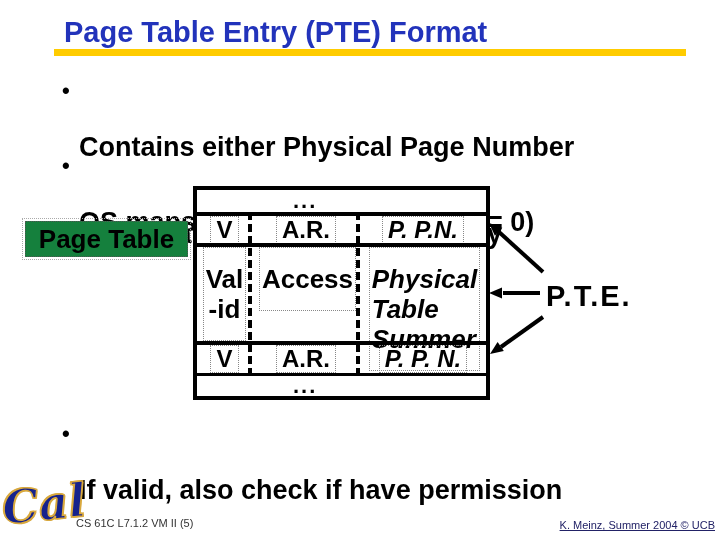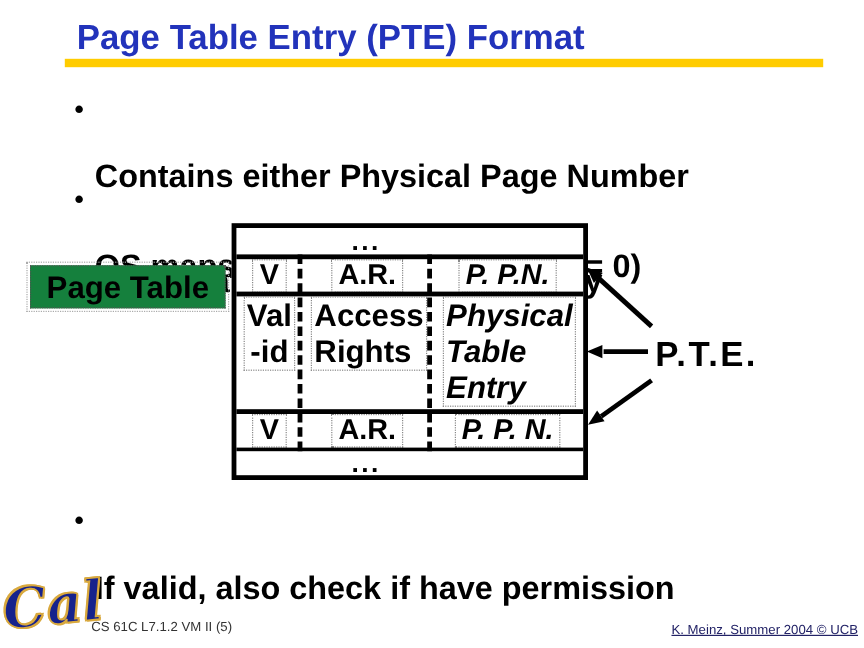--- a/index.html
+++ b/index.html
@@ -42,21 +42,21 @@
   .hl4 { top:183px; height:3px; }
   .r5 { top:186px; height:20px; }
   .vsep { position:absolute; top:22px; height:164px; width:0; border-left:4px dashed #000; }
   .vs1 { left:51px; }
   .vs2 { left:159px; }
   .col1 { width:55px; display:flex; justify-content:center; }
   .col2 { width:108px; display:flex; justify-content:center; }
   .col3 { flex:1; display:flex; justify-content:center;font-style:italic; }
   .cell-sm { font-size:24px; font-weight:bold; border:1px dotted #888; padding:0 5px; line-height:26px; white-space:pre; }
   .r3 .col2, .r3 .col3 { justify-content:center; padding-left:3px; }
-  .cell-lg { font-size:26px; font-weight:bold; line-height:30px; border:1px dotted #888; padding:0 2px; text-align:center; }
+  .cell-lg { font-size:26px; font-weight:bold; line-height:30px; border:1px dotted #888; padding:16px 2px; text-align:center; }
   .r3 .col2 .cell-lg, .r3 .col3 .cell-lg { text-align:left; }
   .dots { font-size:22px; font-weight:bold; letter-spacing:2px; padding-left:96px; line-height:18px; }
 
   
   .pt-label {
     left:25px; top:221px; width:163px; height:36px;
     border:1px dotted #555; outline:1px dotted #aaa; outline-offset:2px;
     display:flex; align-items:center; justify-content:center;
     font-size:26px; font-weight:bold; background:#15803d;
   }
@@ -123,28 +123,27 @@
   <div class="row r3">
     <div class="col1">
       <div class="cell-lg">
         <div>Val</div>
         <div>-id</div>
       </div>
     </div>
     <div class="col2">
       <div class="cell-lg">
         <div>Access</div>
-        <div>Rights</div>
       </div>
     </div>
     <div class="col3">
       <div class="cell-lg">
         <div>Physical</div>
         <div>Table</div>
-        <div>Entry</div>
+        <div>Summer</div>
       </div>
     </div>
   </div>
   <div class="hline hl3"></div>
 
   <div class="row r4">
     <div class="col1">
         <span class="cell-sm">V</span>
       </div>
     <div class="col2">

